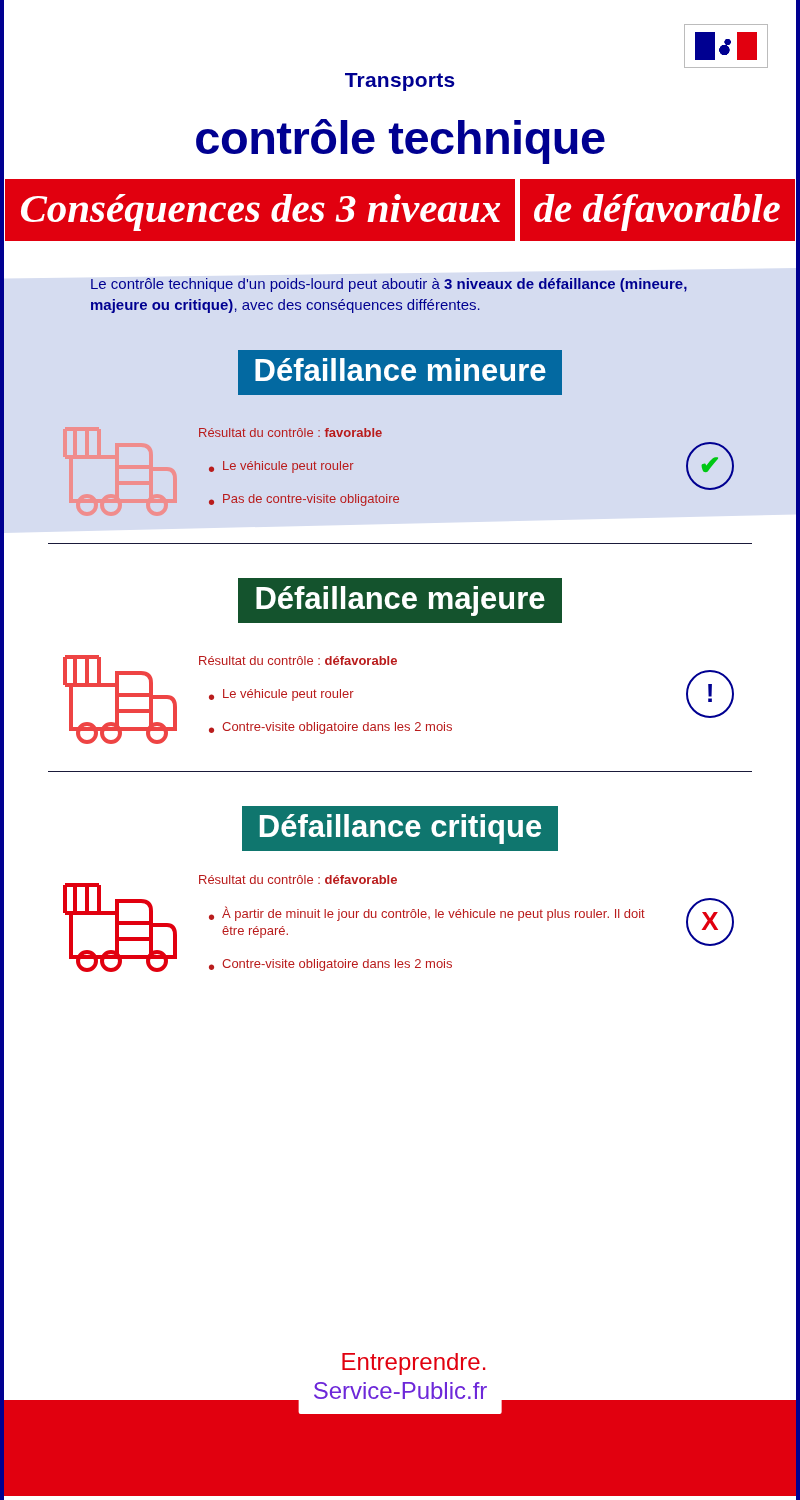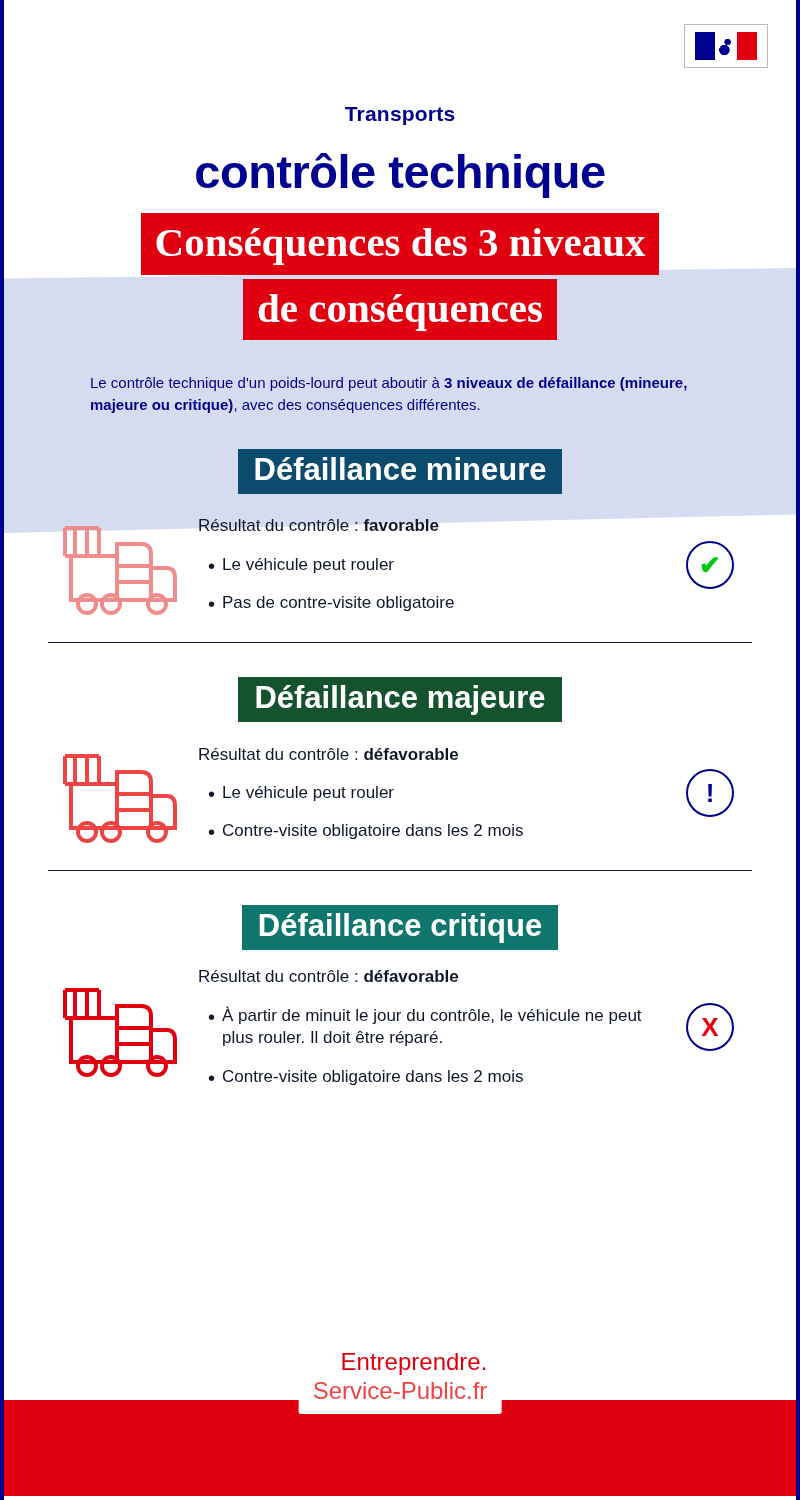--- a/index.html
+++ b/index.html
@@ -81,40 +81,40 @@
       radial-gradient(circle at 40% 70%, #000091 0 5px, transparent 5.5px);
   }
 
   .kicker {
     text-align: center;
     color: #000091;
     font-size: 21px;
     font-weight: bold;
     padding-top: 68px;
     letter-spacing: 0.2px;
-    margin-top: 34px;
   }
   .title {
     text-align: center;
     color: #000091;
     font-size: 47px;
     font-weight: bold;
     line-height: 1.18;
     margin-top: 18px;
     letter-spacing: -0.5px;
   }
   .redbox-wrap {
     text-align: center;
     margin-top: 12px;
   }
   .redbox {
     display: inline-block;
     background: #e1000f;
     color: #ffffff;
     font-family: "Liberation Serif", serif;
+    font-style: italic;
     font-weight: bold;
     font-size: 41px;
     line-height: 1.28;
     padding: 3px 14px 6px 14px;
     margin: 2px 0;
     white-space: nowrap;
   }
   .intro {
     margin: 30px auto 0 auto;
     width: 620px;
@@ -136,42 +136,42 @@
     margin-top: 34px;
   }
   .sec-head span {
     display: inline-block;
     color: #ffffff;
     font-size: 31px;
     font-weight: bold;
     padding: 4px 16px 7px 16px;
     line-height: 1.1;
   }
-  .sec-head.minor span { background: #0c4a6e; }
+  .sec-head.minor span { background: #0369a1; }
   .sec-head.major span { background: #14532d; }
   .sec-head.critical span { background: #0f766e; }
 
   .row {
     display: flex;
     align-items: center;
     margin-top: 16px;
     padding: 0 48px 0 48px;
     box-sizing: border-box;
   }
   .truck {
     width: 140px;
     flex: 0 0 140px;
     display: flex;
     justify-content: center;
     align-items: center;
   }
   .texts {
     flex: 1 1 auto;
-    color: #0f172a;
-    font-size: 17px;
+    color: #b91c1c;
+    font-size: 13px;
     line-height: 1.32;
     padding-left: 10px;
   }
   .texts .res { margin-bottom: 2px; }
   .texts .res b { font-weight: bold; }
   .texts ul {
     list-style: none;
     margin: 0;
     padding: 0 0 0 8px;
   }
@@ -232,21 +232,21 @@
     background: #ffffff;
     padding: 6px 14px 8px 14px;
     color: #e1000f;
     font-size: 24px;
     font-weight: normal;
     line-height: 1.2;
     text-align: right;
     border-radius: 2px;
     white-space: nowrap;
   }
-  .footer-logo .l2 { color: #ef4444; }
+  .footer-logo .l2 { color: #6d28d9; }
 </style>
 </head>
 <body>
 
 <div class="page">
   <div class="edge left"></div>
   <div class="edge right"></div>
   <div class="band"></div>
 
   <div class="logo">
@@ -260,21 +260,21 @@
   <div class="content">
 
     <div class="kicker">Transports</div>
 
     <div class="title">
       <div>contrôle technique</div>
     </div>
 
     <div class="redbox-wrap">
       <div class="redbox">Conséquences des 3 niveaux</div>
-      <div class="redbox">de conséquences</div>
+      <div class="redbox">de défavorable</div>
     </div>
 
     <div class="intro">
       <span>Le contrôle technique d'un poids-lourd peut aboutir à </span><b>3 niveaux de défaillance (mineure, majeure ou critique)</b><span>, avec des conséquences différentes.</span>
     </div>
 
     <div class="section">
       <div class="sec-head minor">
         <span>Défaillance mineure</span>
       </div>

